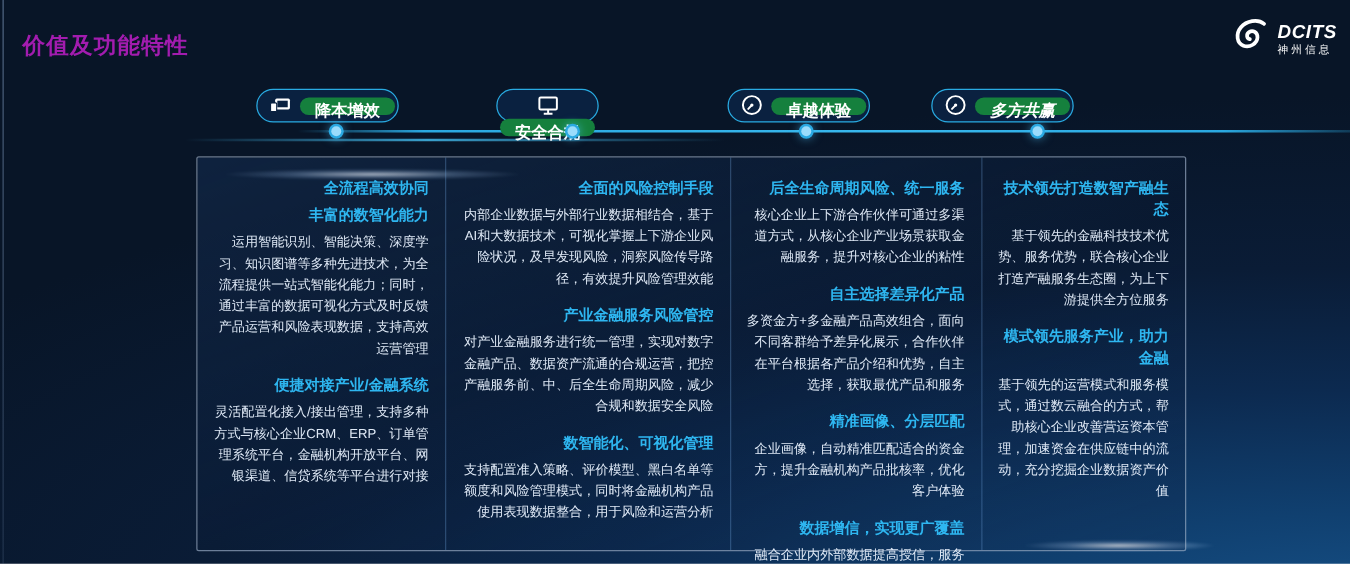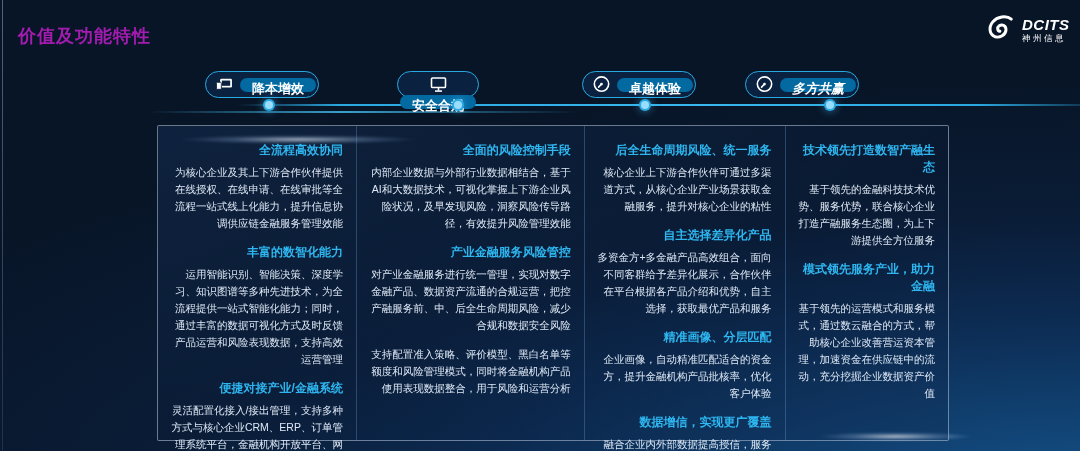--- a/index.html
+++ b/index.html
@@ -22,21 +22,21 @@
   .line-main{position:absolute;top:104px;left:238px;right:0;height:2px;
     background:linear-gradient(90deg,rgba(42,168,224,0),#2aa8e0 12%,#38b8ee 55%,#2aa8e0 88%,rgba(42,168,224,.25));}
   .line-sub{position:absolute;top:111px;left:148px;width:432px;height:2px;border-radius:2px;
     background:linear-gradient(90deg,rgba(42,168,224,0),rgba(70,195,245,.8) 45%,rgba(42,168,224,0));}
   .dot{position:absolute;top:101px;width:8px;height:8px;border-radius:50%;
     background:#9adcfc;box-shadow:0 0 0 2px #2aa9e2,0 0 8px 2px rgba(80,200,255,.55);}
   .pill{position:absolute;top:71px;height:27px;box-sizing:border-box;
     border:1.5px solid #29abe2;border-radius:14px;background:#0a2140;
     display:flex;align-items:center;padding:2px;cursor:pointer;}
   .pill-icon{width:32px;display:flex;justify-content:center;align-items:center;}
-  .pill-label{background:#0369a1;color:#fff;font-weight:bold;font-size:13px;
+  .pill-label{background:#15803d;color:#fff;font-weight:bold;font-size:13px;
     border-radius:11px;padding:0 12px;height:14px;line-height:21px;white-space:nowrap;}
   
   .panel{position:absolute;left:157px;top:125px;width:792px;height:316px;box-sizing:border-box;
     border:1px solid rgba(185,200,220,.55);border-radius:2px;display:flex;
     background:linear-gradient(160deg,rgba(26,56,100,.40),rgba(10,26,52,.16) 55%,rgba(16,40,76,.28));}
   .glow{position:absolute;height:9px;border-radius:50%;filter:blur(1px);
     background:radial-gradient(closest-side,rgba(255,255,255,.95),rgba(190,220,255,.35) 55%,rgba(0,0,0,0));}
   .glow-top{left:178px;top:135px;width:240px;}
   .glow-bottom{left:818px;top:432px;width:155px;}
   .col{box-sizing:border-box;padding:16px 13px 0 12px;border-right:1px solid rgba(110,160,215,.33);text-align:right;}
@@ -114,21 +114,20 @@
 <span class="dot" style="left:826px;"></span>
 
 <div class="glow glow-top"></div>
 <div class="glow glow-bottom"></div>
 
 <div class="panel">
 
   <div class="col col-1">
     <div class="block">
       <h3>全流程高效协同</h3>
-      <p>为核心企业及其上下游合作伙伴提供在线授权、在线申请、在线审批等全流程一站式线上化能力，提升信息协调供应链金融服务管理效能</p>
     </div>
     <div class="block">
       <h3>丰富的数智化能力</h3>
       <p>运用智能识别、智能决策、深度学习、知识图谱等多种先进技术，为全流程提供一站式智能化能力；同时，通过丰富的数据可视化方式及时反馈产品运营和风险表现数据，支持高效运营管理</p>
     </div>
     <div class="block">
       <h3>便捷对接产业/金融系统</h3>
       <p>灵活配置化接入/接出管理，支持多种方式与核心企业CRM、ERP、订单管理系统平台，金融机构开放平台、网银渠道、信贷系统等平台进行对接</p>
     </div>
   </div>
@@ -136,20 +135,21 @@
   <div class="col col-2">
     <div class="block">
       <h3>全面的风险控制手段</h3>
       <p>内部企业数据与外部行业数据相结合，基于AI和大数据技术，可视化掌握上下游企业风险状况，及早发现风险，洞察风险传导路径，有效提升风险管理效能</p>
     </div>
     <div class="block">
       <h3>产业金融服务风险管控</h3>
       <p>对产业金融服务进行统一管理，实现对数字金融产品、数据资产流通的合规运营，把控产融服务前、中、后全生命周期风险，减少合规和数据安全风险</p>
     </div>
     <div class="block">
+      <h3>数智能化、可视化管理</h3>
       <p>支持配置准入策略、评价模型、黑白名单等额度和风险管理模式，同时将金融机构产品使用表现数据整合，用于风险和运营分析</p>
     </div>
   </div>
 
   <div class="col col-3">
     <div class="block">
       <h3>后全生命周期风险、统一服务</h3>
       <p>核心企业上下游合作伙伴可通过多渠道方式，从核心企业产业场景获取金融服务，提升对核心企业的粘性</p>
     </div>
     <div class="block">

